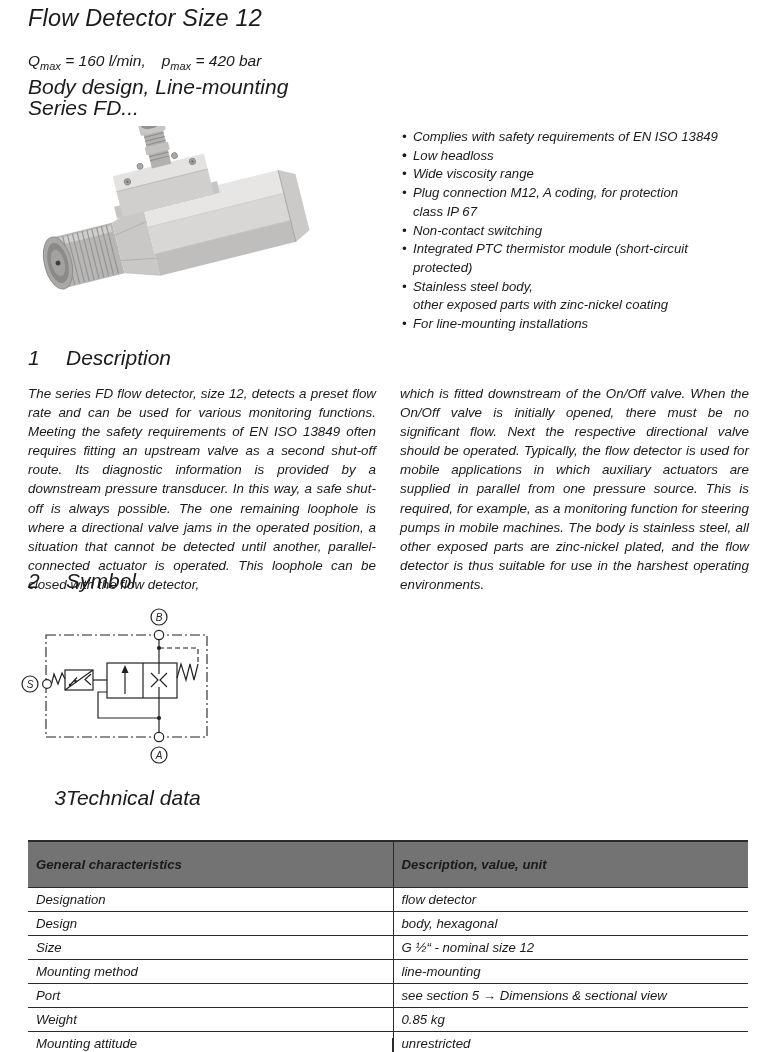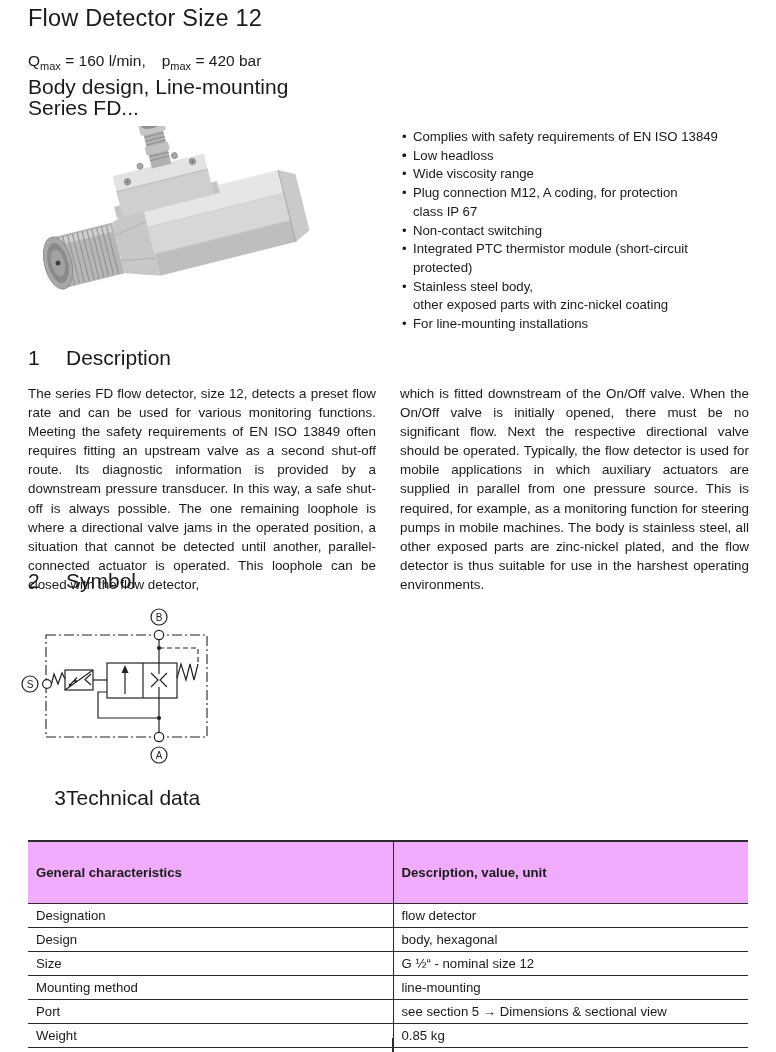--- a/index.html
+++ b/index.html
@@ -1,17 +1,17 @@
 <!DOCTYPE html>
 <html><head>
 <meta charset="utf-8">
 <style>
   html,body{margin:0;padding:0;background:#ffffff;}
   .page{position:relative;width:776px;height:1052px;background:#ffffff;overflow:hidden;
-        font-family:"Liberation Sans","DejaVu Sans",sans-serif;color:#1a1a1a;}
+        font-family:"Liberation Sans","DejaVu Sans",sans-serif;color:#1a1a1a;font-style:italic;}
 
   
   .hdr{position:absolute;left:28px;top:5px;}
   .hdr h1{margin:0;font-size:23.5px;line-height:26px;font-weight:400;letter-spacing:.2px;}
   .specline{margin-top:19px;font-size:15.5px;line-height:21px;}
   .specline sub{font-size:11px;}
   .spec-gap{display:inline-block;width:16px;}
   .subline{font-size:21px;line-height:20.5px;}
 
   
@@ -37,22 +37,22 @@
   .symbol{position:absolute;left:20px;top:604px;}
   .symbol .ln{stroke:#222222;stroke-width:1.2;fill:none;}
   .symbol .dash{stroke:#222222;stroke-width:1.1;fill:none;stroke-dasharray:5 3;}
   .symbol .dashdot{stroke:#222222;stroke-width:1.1;fill:none;stroke-dasharray:10 3 2 3;}
   .symbol .port{fill:#ffffff;stroke:#222222;stroke-width:1.2;}
   .symbol .dot{fill:#222222;stroke:none;}
   .symbol text{font-family:"Liberation Sans","DejaVu Sans",sans-serif;font-size:10px;fill:#222222;}
 
   
   .tech-table{position:absolute;left:28px;top:840px;width:720px;border-collapse:collapse;table-layout:fixed;font-size:13.2px;}
-  .tech-table th{background:#f0abfc;border-top:2px solid #2b2b2b;border-bottom:1px solid #2b2b2b;
-                 font-weight:bold;text-align:left;height:29px;padding:16px 8px;}
+  .tech-table th{background:#737373;border-top:2px solid #2b2b2b;border-bottom:1px solid #2b2b2b;
+                 font-weight:bold;text-align:left;height:29px;padding:8px 8px;}
   .tech-table td{border-bottom:1px solid #2b2b2b;height:23px;padding:0 8px;}
   .tech-table tr:last-child td{border-bottom:2px solid #2b2b2b;}
   .tech-table .colv{border-left:1px solid #2b2b2b;}
   .col-label{width:365px;} .col-value{width:355px;}
   .divider-tail{position:absolute;left:392px;top:1038px;width:1.5px;height:14px;background:#2b2b2b;}
 </style>
 </head>
 <body>
 
 <div class="page">

